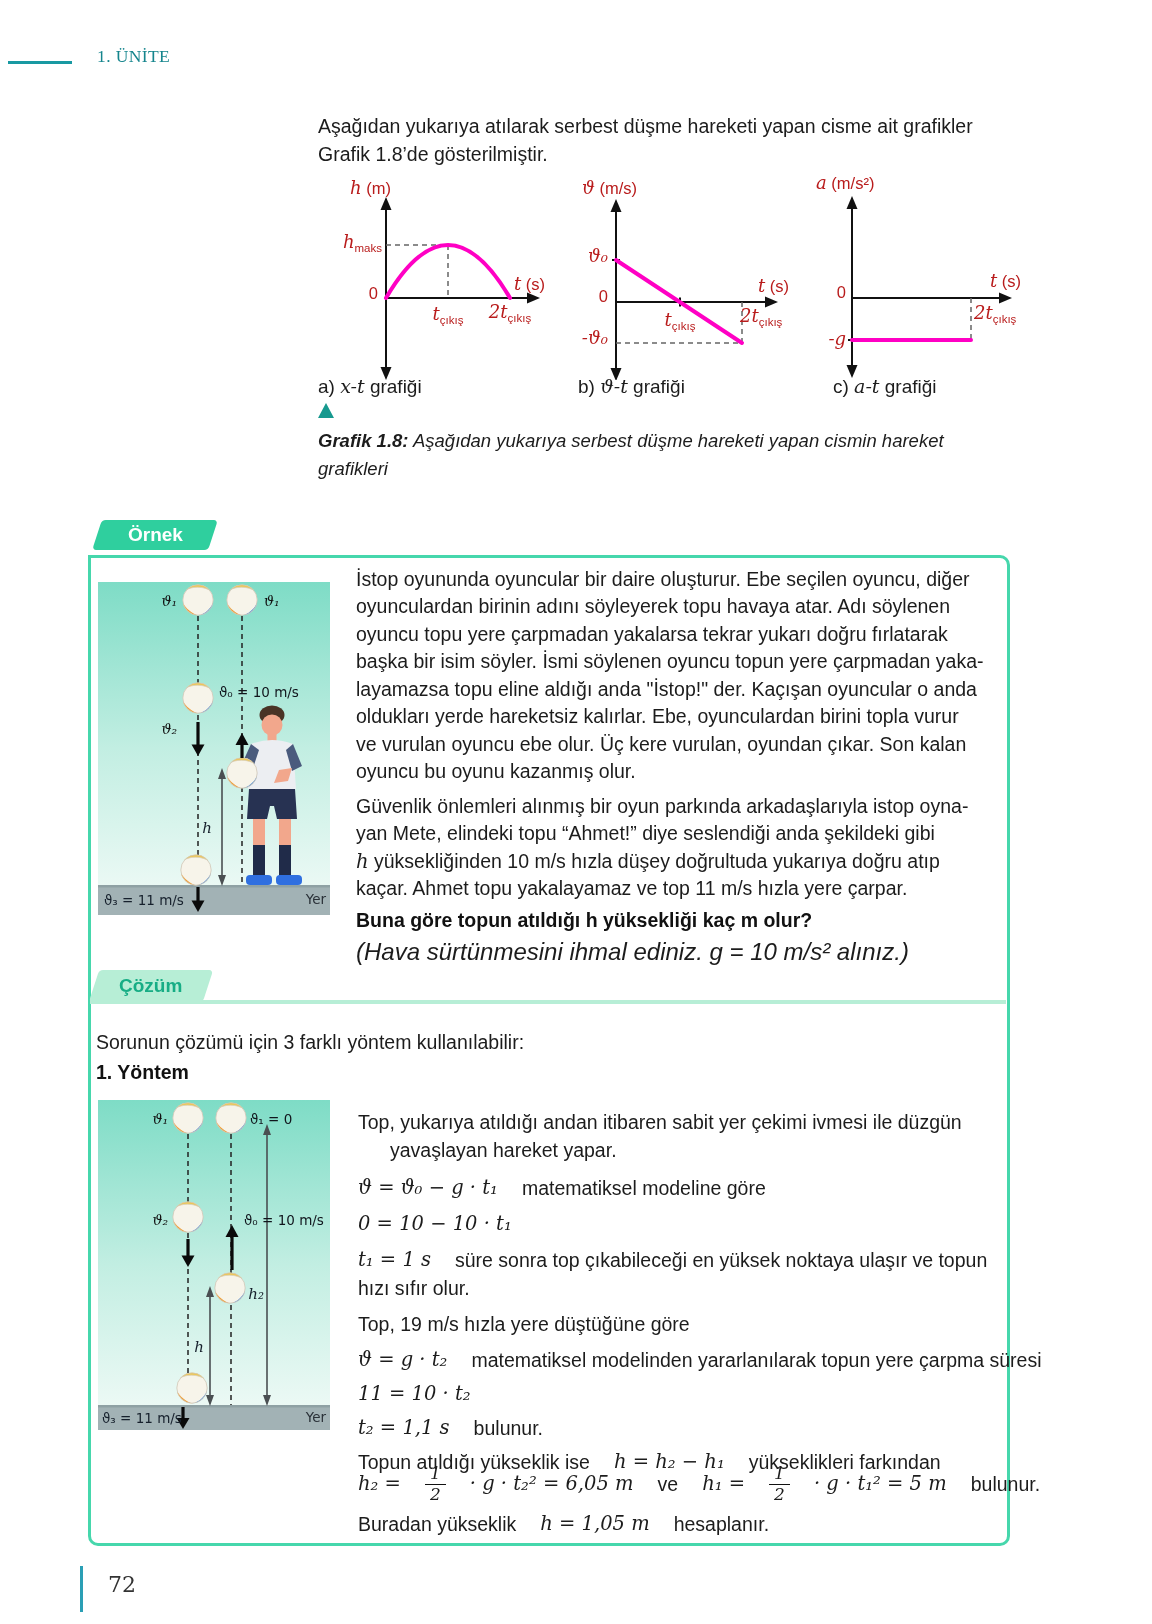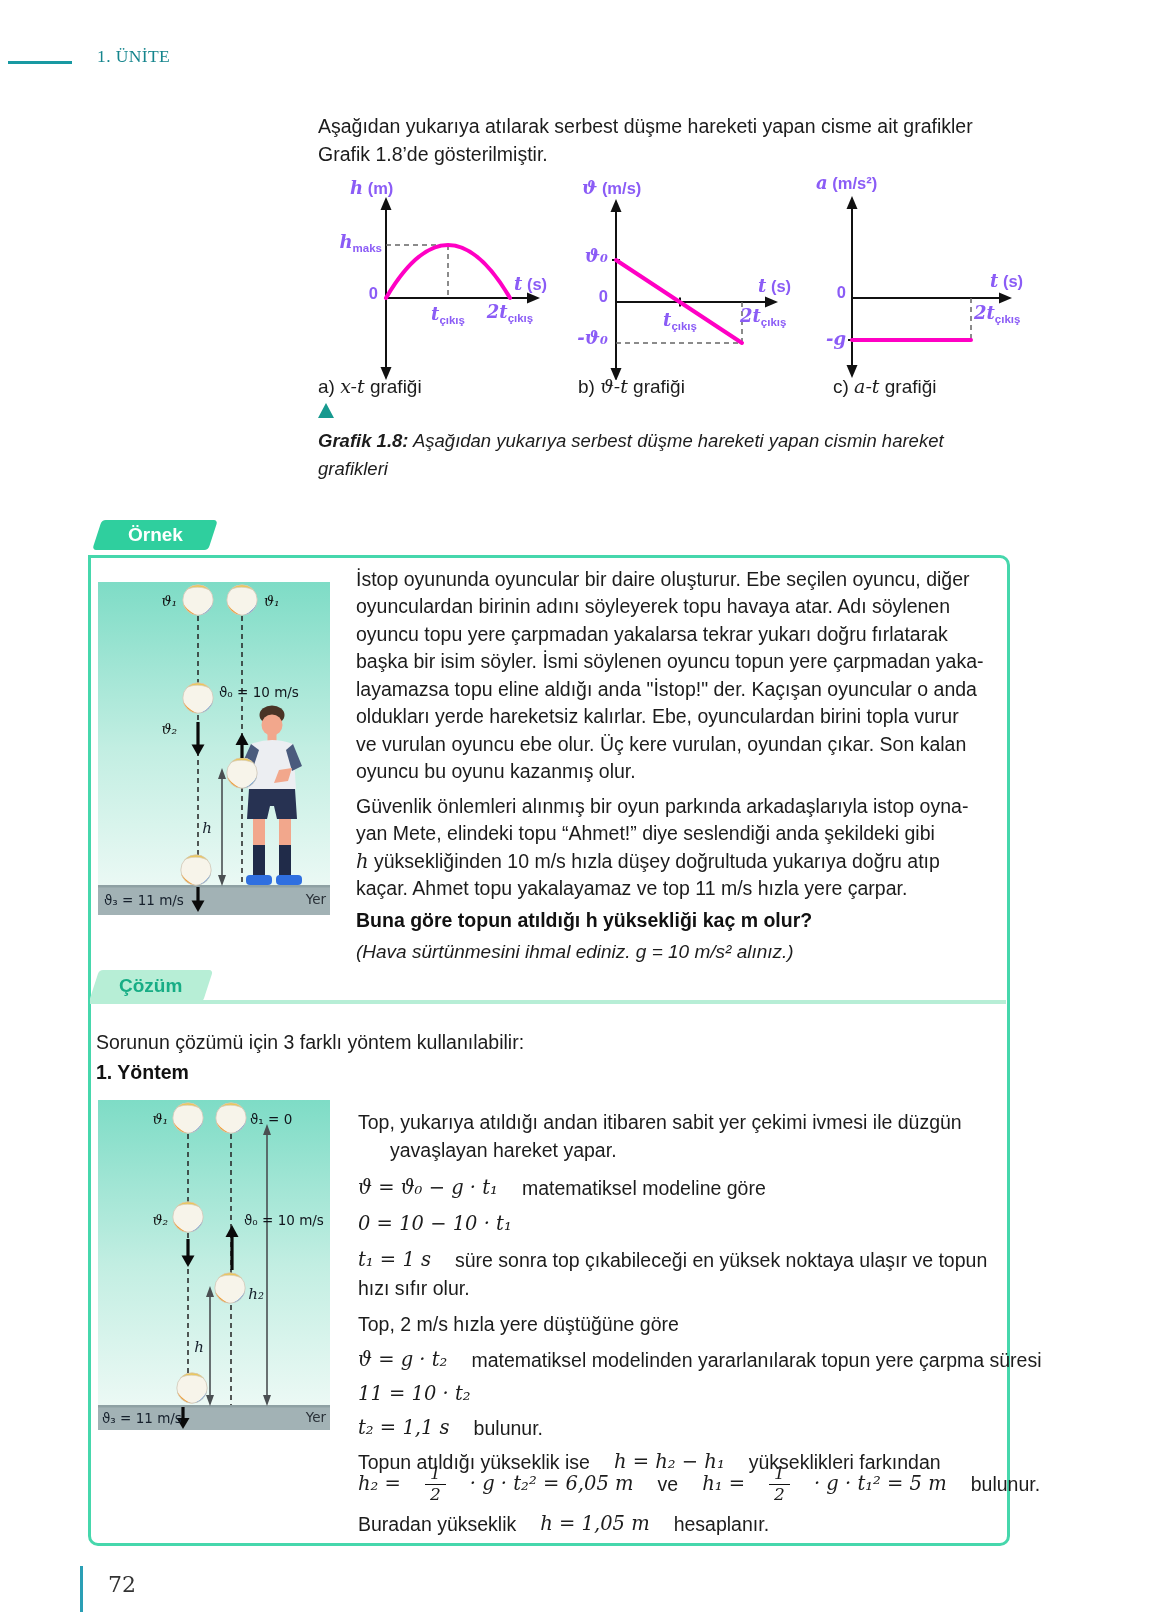--- a/index.html
+++ b/index.html
@@ -4,21 +4,21 @@
 <style>
   html,body{margin:0;padding:0;background:#ffffff;}
   .page{position:relative;width:1152px;height:1624px;background:#fff;overflow:hidden;
         font-family:"Liberation Sans",sans-serif;color:#202020;}
   .abs{position:absolute;}
   .ln{position:absolute;white-space:nowrap;font-size:19.5px;line-height:28px;color:#1c1c1c;}
   .it{font-style:italic;}
   .bd{font-weight:bold;}
   .mx{font-family:"DejaVu Serif","DejaVu Sans",serif;font-style:italic;}
   .mrow{display:flex;align-items:center;gap:24px;}
-  .glab{position:absolute;white-space:nowrap;font-size:16.5px;color:#8b5cf6;font-weight:bold;}
+  .glab{position:absolute;white-space:nowrap;font-size:16.5px;color:#b91c1c;}
   .gvar{font-family:"DejaVu Serif","DejaVu Sans",serif;font-style:italic;font-size:18px;}
   .glab sub{font-size:11.5px;font-style:normal;font-family:"Liberation Sans",sans-serif;}
   .tab{position:absolute;transform:skewX(-18deg);border-radius:4px;display:flex;align-items:center;justify-content:center;}
   .tab>span{transform:skewX(18deg);font-weight:bold;font-size:19px;}
   .frac{display:inline-flex;flex-direction:column;align-items:center;
         font-family:"DejaVu Serif","DejaVu Sans",serif;font-size:17px;line-height:1.15;font-style:italic;}
   .frac .num{border-bottom:1.7px solid #111;padding:0 5px;}
   .tri{width:0;height:0;border-left:8px solid transparent;border-right:8px solid transparent;
        border-bottom:15px solid #17998f;}
 </style>
@@ -192,21 +192,21 @@
   <div class="ln" style="left:356px;top:647px;">başka bir isim söyler. İsmi söylenen oyuncu topun yere çarpmadan yaka-</div>
   <div class="ln" style="left:356px;top:675px;">layamazsa topu eline aldığı anda "İstop!" der. Kaçışan oyuncular o anda</div>
   <div class="ln" style="left:356px;top:702px;">oldukları yerde hareketsiz kalırlar. Ebe, oyunculardan birini topla vurur</div>
   <div class="ln" style="left:356px;top:730px;">ve vurulan oyuncu ebe olur. Üç kere vurulan, oyundan çıkar. Son kalan</div>
   <div class="ln" style="left:356px;top:757px;">oyuncu bu oyunu kazanmış olur.</div>
   <div class="ln" style="left:356px;top:792px;">Güvenlik önlemleri alınmış bir oyun parkında arkadaşlarıyla istop oyna-</div>
   <div class="ln" style="left:356px;top:819px;">yan Mete, elindeki topu “Ahmet!” diye seslendiği anda şekildeki gibi</div>
   <div class="ln" style="left:356px;top:847px;"><span class="mx">h</span><span> yüksekliğinden 10 m/s hızla düşey doğrultuda yukarıya doğru atıp</span></div>
   <div class="ln" style="left:356px;top:874px;">kaçar. Ahmet topu yakalayamaz ve top 11 m/s hızla yere çarpar.</div>
   <div class="ln bd" style="left:356px;top:906px;color:#111;">Buna göre topun atıldığı h yüksekliği kaç m olur?</div>
-  <div class="ln it" style="left:356px;top:938px;font-size:19px;">(Hava sürtünmesini ihmal ediniz. g = 10 m/s² alınız.)</div>
+  <div class="ln it" style="left:356px;top:938px;font-size:24px;">(Hava sürtünmesini ihmal ediniz. g = 10 m/s² alınız.)</div>
 
   <div class="abs" style="left:90px;top:1000px;width:916px;height:4px;background:#b7eed6;"></div>
   <div class="tab" style="left:94px;top:970px;width:114px;height:32px;background:#b7eed6;">
       <span style="color:#17ad85;">Çözüm</span>
     </div>
 
   <div class="ln" style="left:96px;top:1028px;">Sorunun çözümü için 3 farklı yöntem kullanılabilir:</div>
   <div class="ln bd" style="left:96px;top:1058px;color:#111;">1. Yöntem</div>
 
   <svg class="abs" style="left:98px;top:1100px;" width="232" height="330">
@@ -262,21 +262,21 @@
   <div class="ln mrow" style="left:358px;top:1174px;">
       <span class="mx">ϑ = ϑ₀ − g · t₁</span>
       <span>matematiksel modeline göre</span>
     </div>
   <div class="ln mx" style="left:358px;top:1210px;">0 = 10 − 10 · t₁</div>
   <div class="ln mrow" style="left:358px;top:1246px;">
       <span class="mx">t₁ = 1 s</span>
       <span>süre sonra top çıkabileceği en yüksek noktaya ulaşır ve topun</span>
     </div>
   <div class="ln" style="left:358px;top:1274px;">hızı sıfır olur.</div>
-  <div class="ln" style="left:358px;top:1310px;">Top, 2 m/s hızla yere düştüğüne göre</div>
+  <div class="ln" style="left:358px;top:1310px;">Top, 19 m/s hızla yere düştüğüne göre</div>
   <div class="ln mrow" style="left:358px;top:1346px;justify-content:space-between;">
       <span class="mx">ϑ = g · t₂</span>
       <span>matematiksel modelinden yararlanılarak topun yere çarpma süresi</span>
     </div>
   <div class="ln mx" style="left:358px;top:1380px;">11 = 10 · t₂</div>
   <div class="ln mrow" style="left:358px;top:1414px;">
       <span class="mx">t₂ = 1,1 s</span>
       <span>bulunur.</span>
     </div>
   <div class="ln mrow" style="left:358px;top:1448px;">

